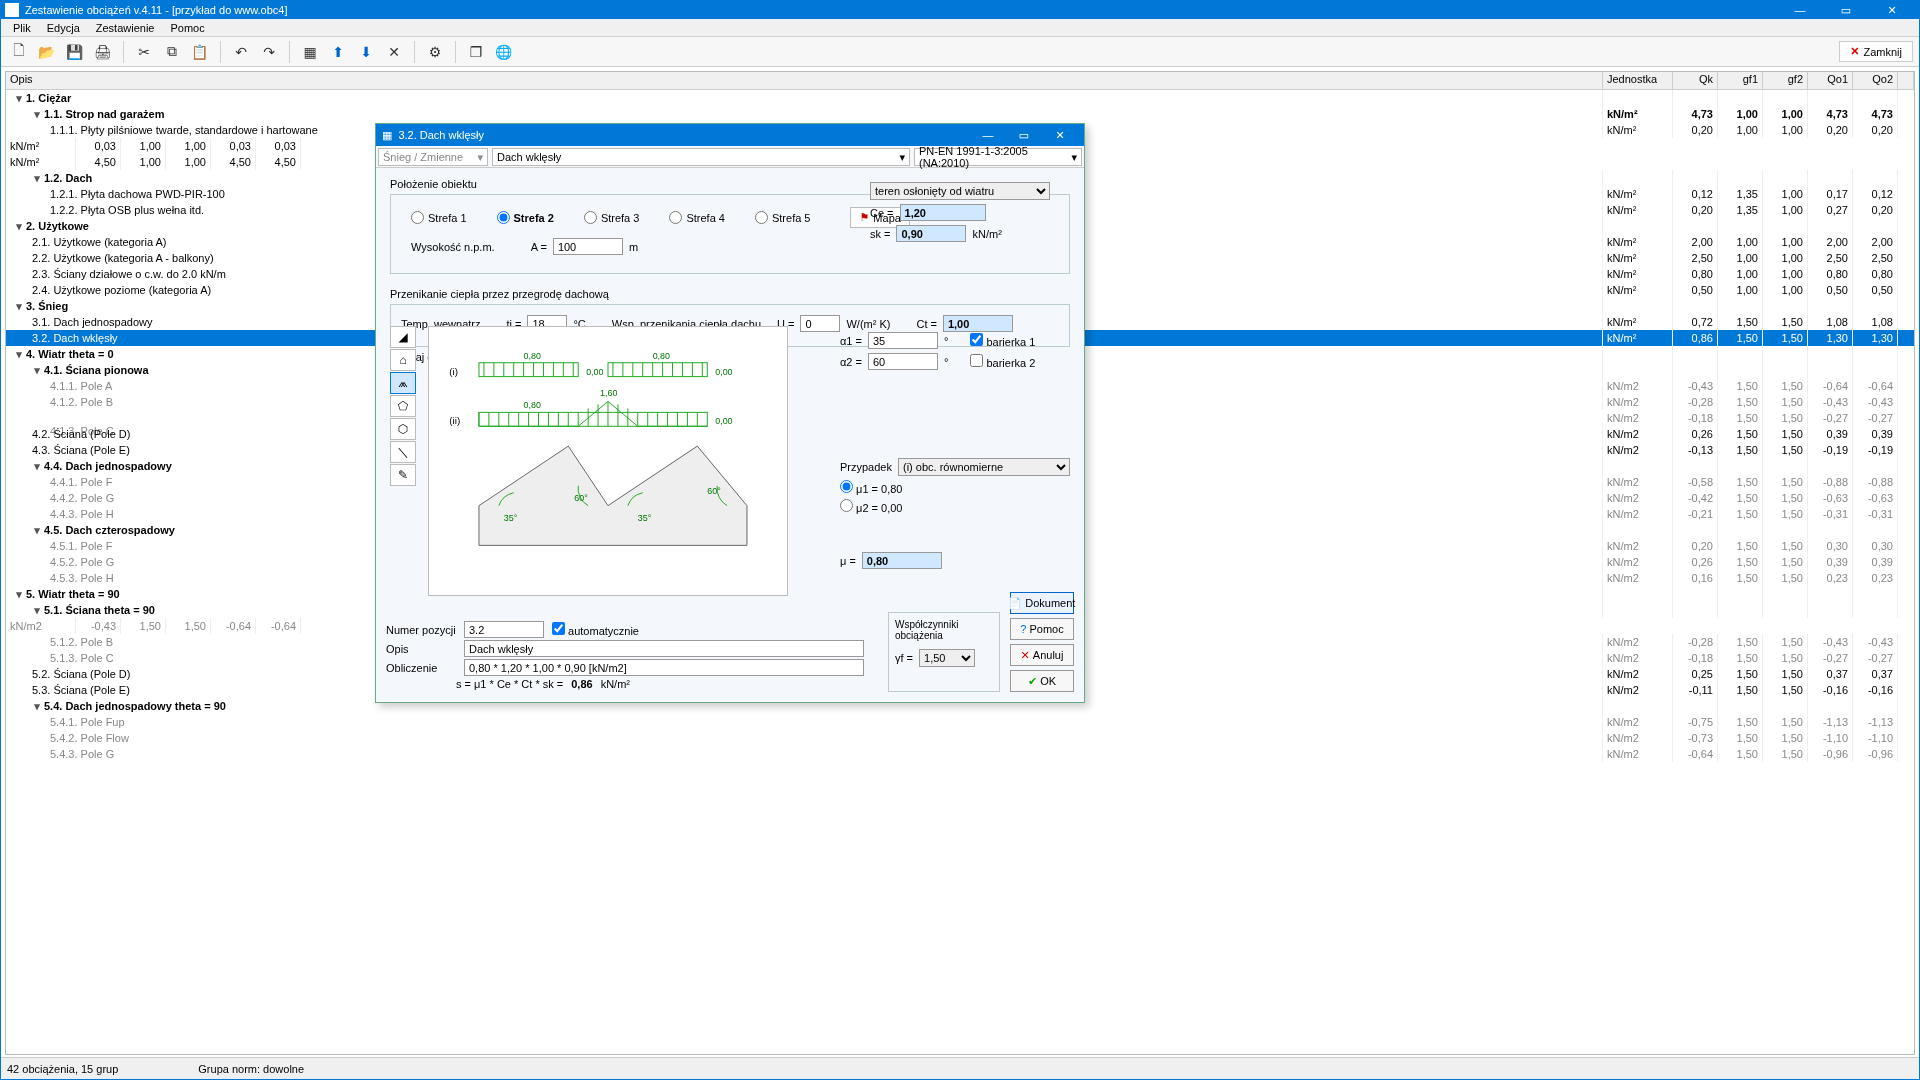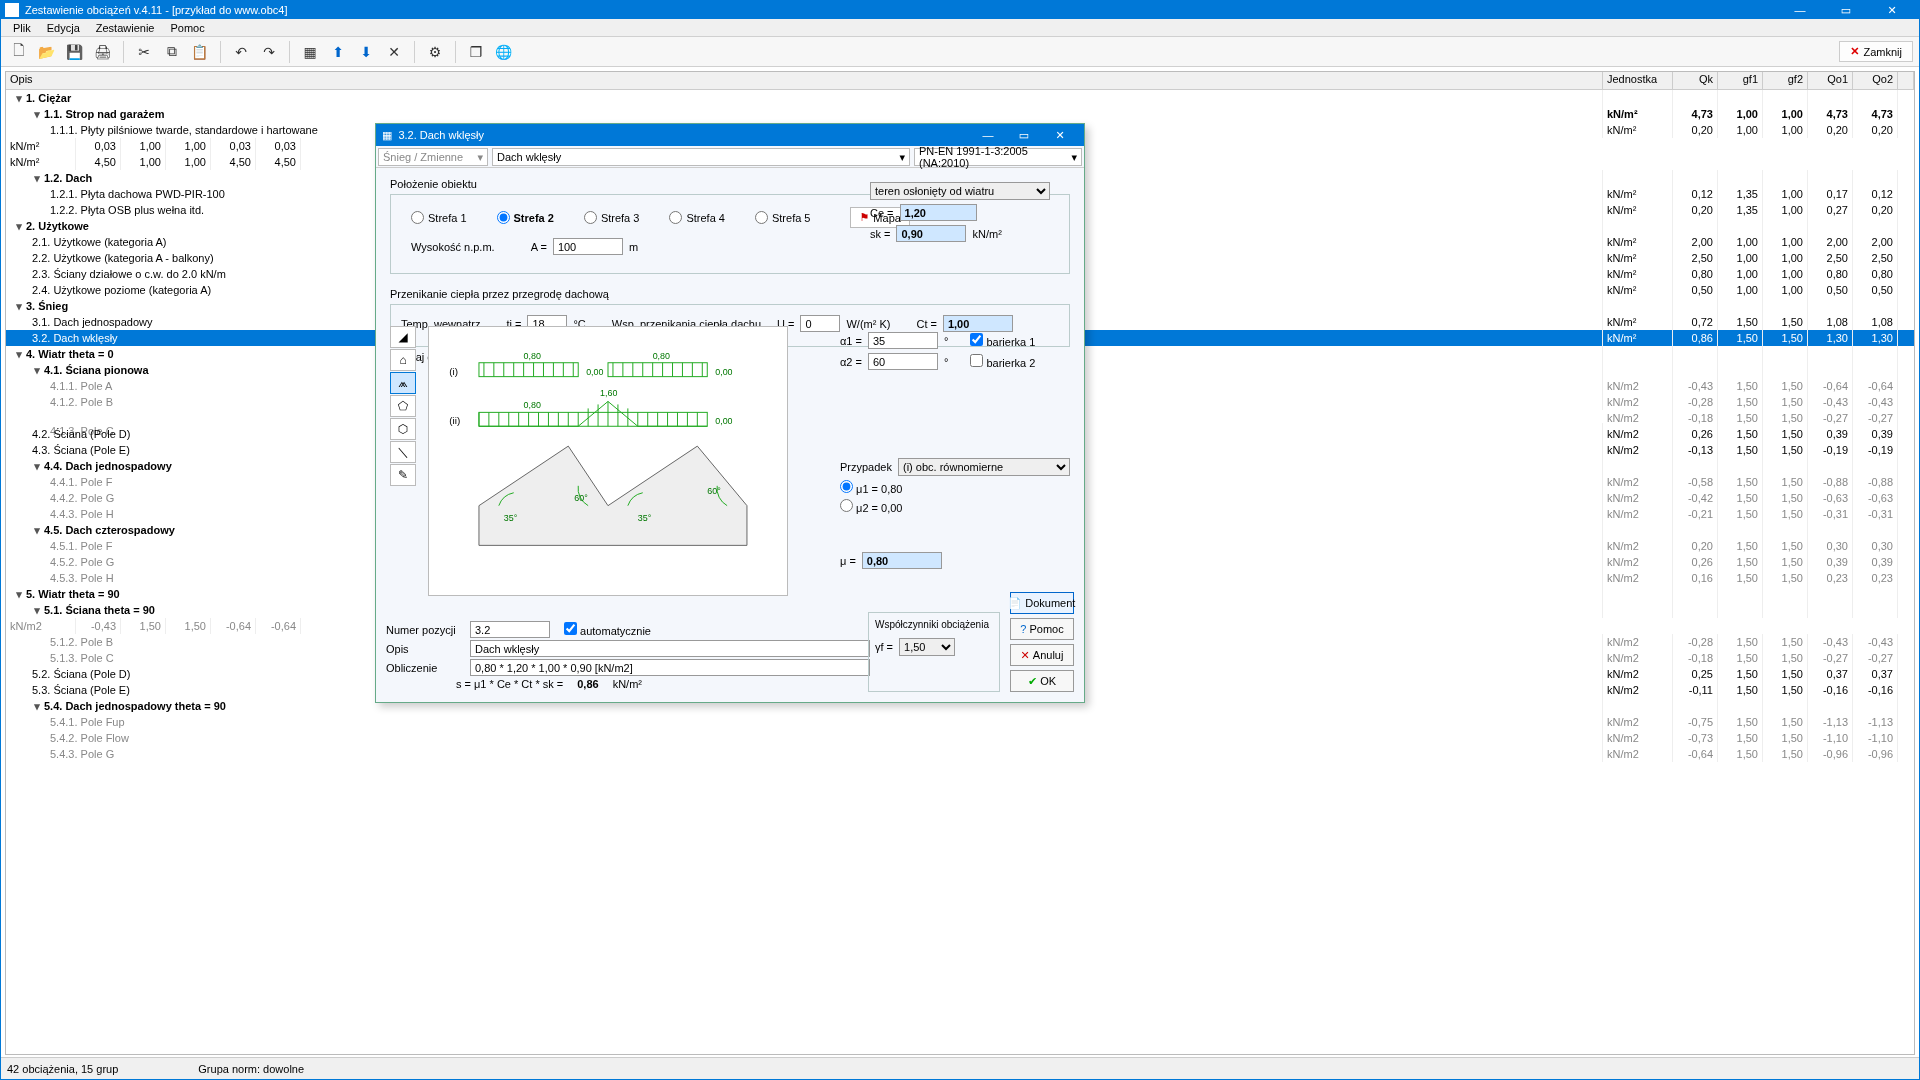--- a/index.html
+++ b/index.html
@@ -52,23 +52,23 @@
   .fld .hl { background: #cfe7ff; }
   .roof-palette { position:absolute; left:14px; top:202px; width:28px; }
   .roof-palette .pb { width:26px; height:22px; border:1px solid #bbb; margin-bottom:1px; background:#fff; display:flex; align-items:center; justify-content:center; font-size:12px;}
   .roof-palette .pb.sel { background:#cfe7ff; border:1px solid #0078d7;}
   .roof-canvas { position:absolute; left:52px; top:202px; width:360px; height:270px; border:1px solid #bbb; background:#fff;}
   .roof-canvas svg { width:100%; height:100%; }
   .dlg-right2 { position:absolute; right:14px; top:204px; width:230px;}
   .btns-col { position:absolute; right:10px; bottom:10px; width:64px; display:flex; flex-direction:column; gap:4px;}
   .btns-col button { height:22px; font-size:11px; border:1px solid #999; background:#f7f7f7; display:flex; align-items:center; justify-content:center; gap:3px;}
   .bottom-fields { position:absolute; left:10px; bottom:10px; right:210px; }
-  .bottom-fields .row2 { display:flex; align-items:center; gap:14px; margin:2px 0;}
+  .bottom-fields .row2 { display:flex; align-items:center; gap:8px; margin:2px 0;}
   .bottom-fields input[type=text]{ border:1px solid #999; padding:1px 4px; height:17px; font-size:11px;}
-  .coef-box { position:absolute; right:84px; bottom:10px; width:132px; height:80px; border:1px solid #bcc; padding:6px;}
+  .coef-box { position:absolute; right:84px; bottom:10px; width:112px; height:80px; border:1px solid #bcc; padding:6px;}
   .mapbtn { border:1px solid #bbb; background:#fff; padding:3px 8px; display:flex; align-items:center; gap:4px;}
   fieldset { border:1px solid #bcc; padding:6px 10px 10px 10px; margin:4px 0;}
 </style>
 </head>
 <body>
 
 <div class="window">
   <div class="titlebar">
     <span class="app-icon"></span>
     <span class="title">Zestawienie obciążeń v.4.11 - [przykład do www.obc4]</span>
@@ -607,21 +607,21 @@
             <input type="text" style="width: 70px;" value="100">
             <span>m</span>
           </div>
         </fieldset>
       </div>
 
       <div class="rightbox">
         <select style="border:1px solid #999;height:18px;font-size:11px;width:180px"><option>teren osłonięty od wiatru</option></select>
         <div class="fld">
             <span>Ce =</span>
-            <input class="hl" type="text" style="width: 77px; font-weight: bold;" value="1,20">
+            <input class="hl" type="text" style="width: 86px; font-weight: bold;" value="1,20">
           </div>
         <div class="fld">
             <span>sk =</span>
             <input class="hl" type="text" style="width: 70px; font-weight: bold;" value="0,90">
             <span>kN/m²</span>
           </div>
       </div>
 
       <div class="section" style="padding-top:0">
         <div class="grp-title">Przenikanie ciepła przez przegrodę dachową</div>

